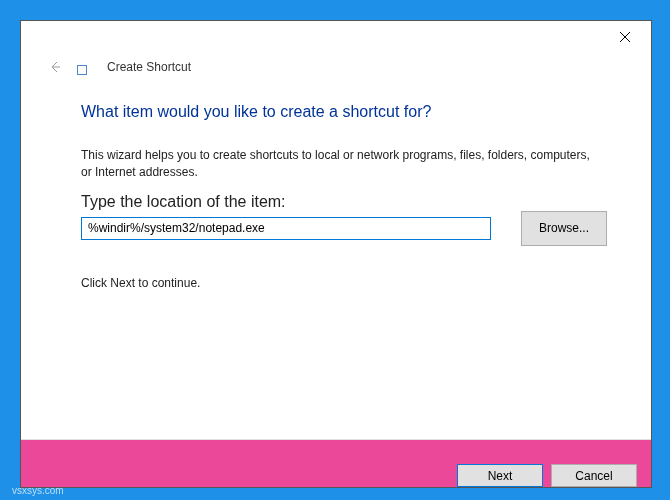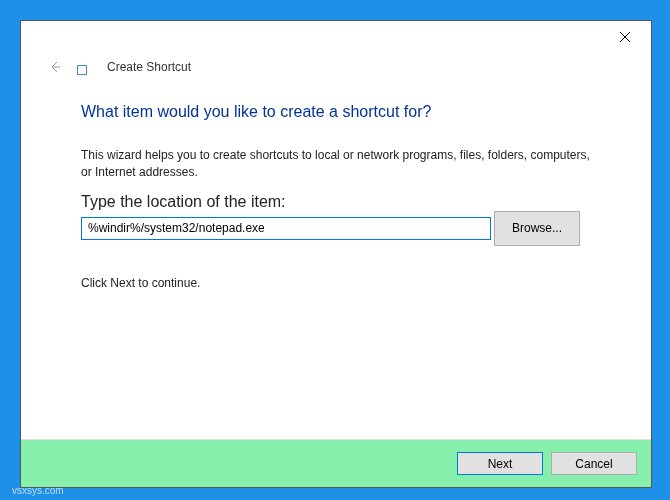--- a/index.html
+++ b/index.html
@@ -98,21 +98,21 @@
       line-height: 1.4;
       margin-bottom: 12px;
       max-width: 520px;
     }
     .field-label {
       font-size: 16px;
       color: #222;
     }
     .input-row {
       display: flex;
-      gap: 3px;
+      gap: 30px;
       align-items: center;
       margin-bottom: 30px;
     }
     .location-input {
       width: 410px;
       height: 23px;
       border: 1px solid #0078d7;
       padding: 2px 6px;
       font-size: 12px;
       font-family: inherit;
@@ -126,25 +126,25 @@
       font-size: 12px;
       cursor: pointer;
       font-family: inherit;
     }
     .hint {
       font-size: 12px;
       color: #222;
     }
     .footer {
       height: 48px;
-      background: #86efac;
+      background: #ec4899;
       border-top: 1px solid #dfdfdf;
       display: flex;
       justify-content: flex-end;
-      align-items: center;
+      align-items: flex-end;
       gap: 8px;
       padding-right: 14px;
     }
     .footer-btn {
       width: 86px;
       height: 23px;
       background: #e1e1e1;
       border: 1px solid #adadad;
       font-size: 12px;
       cursor: pointer;

